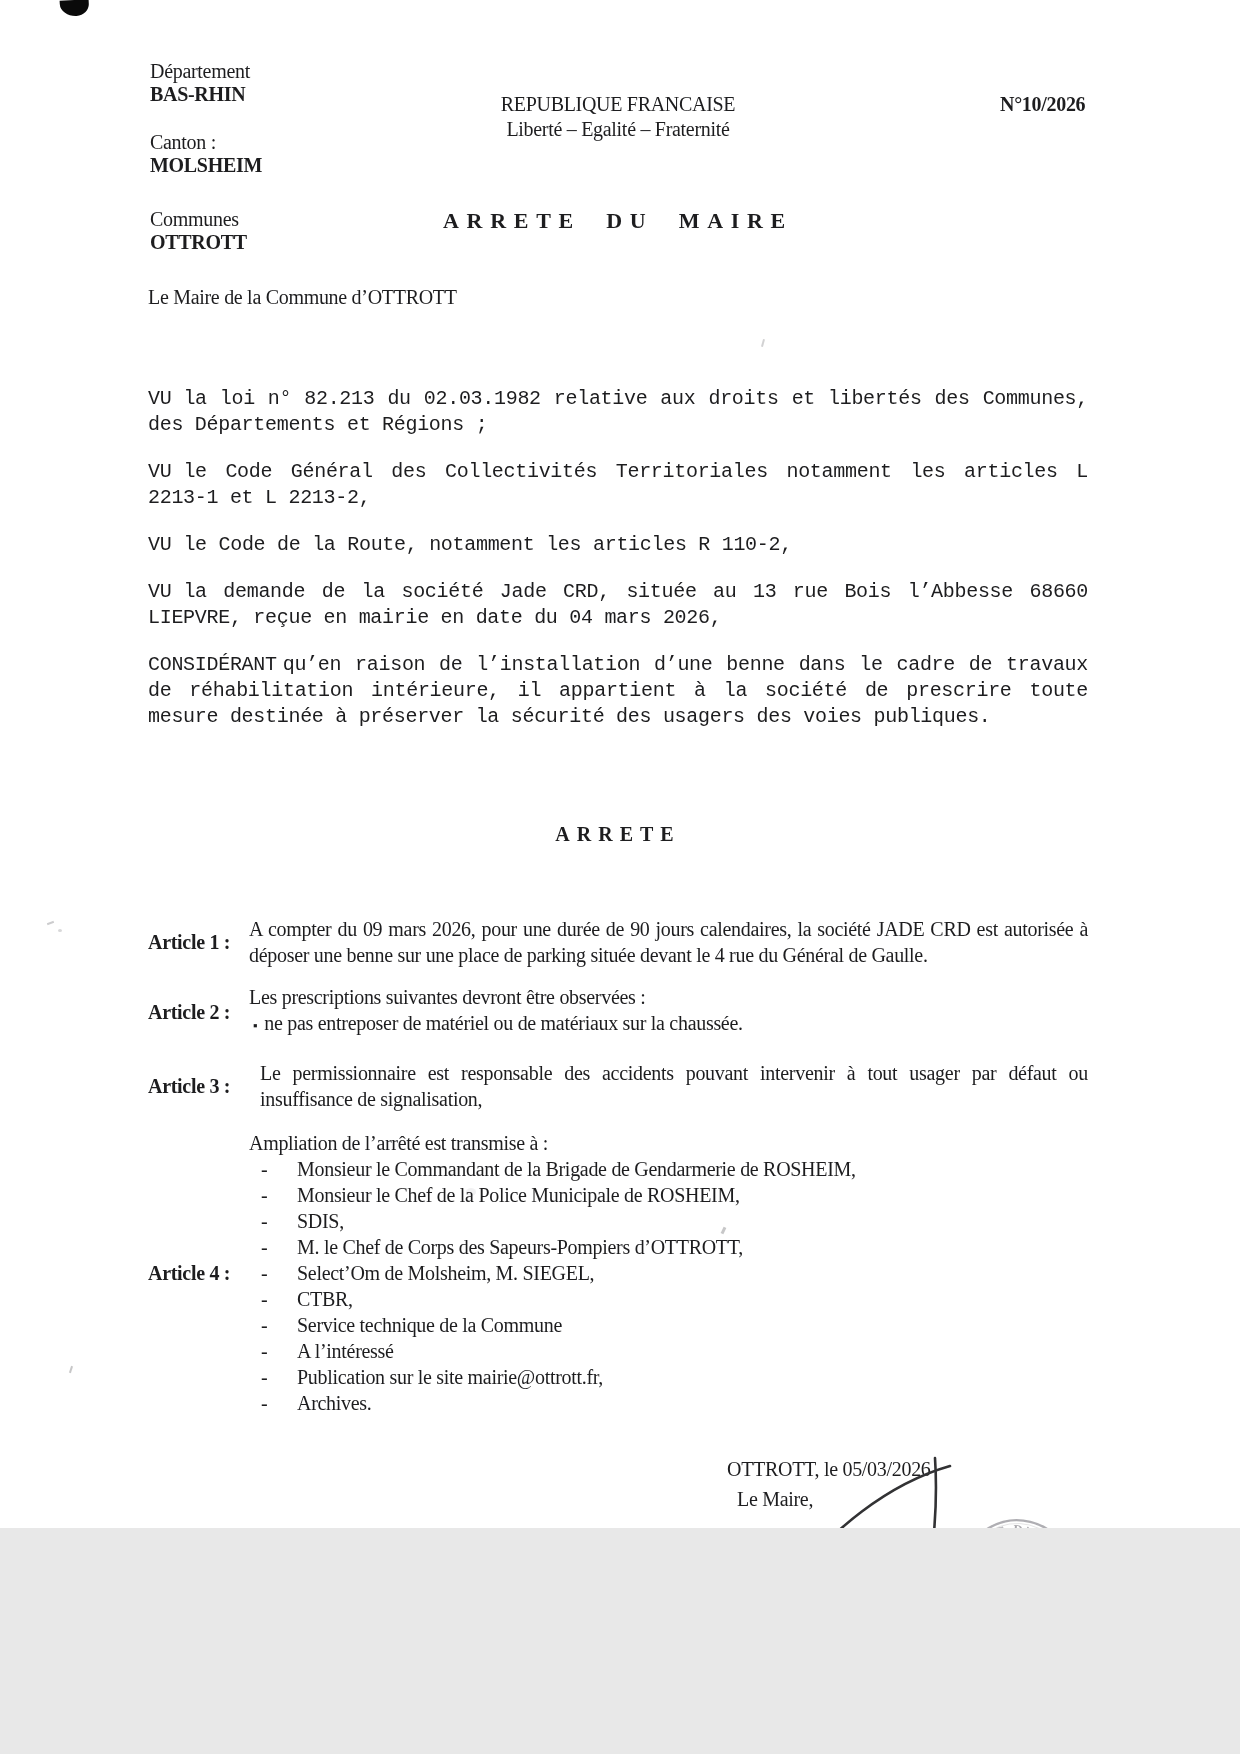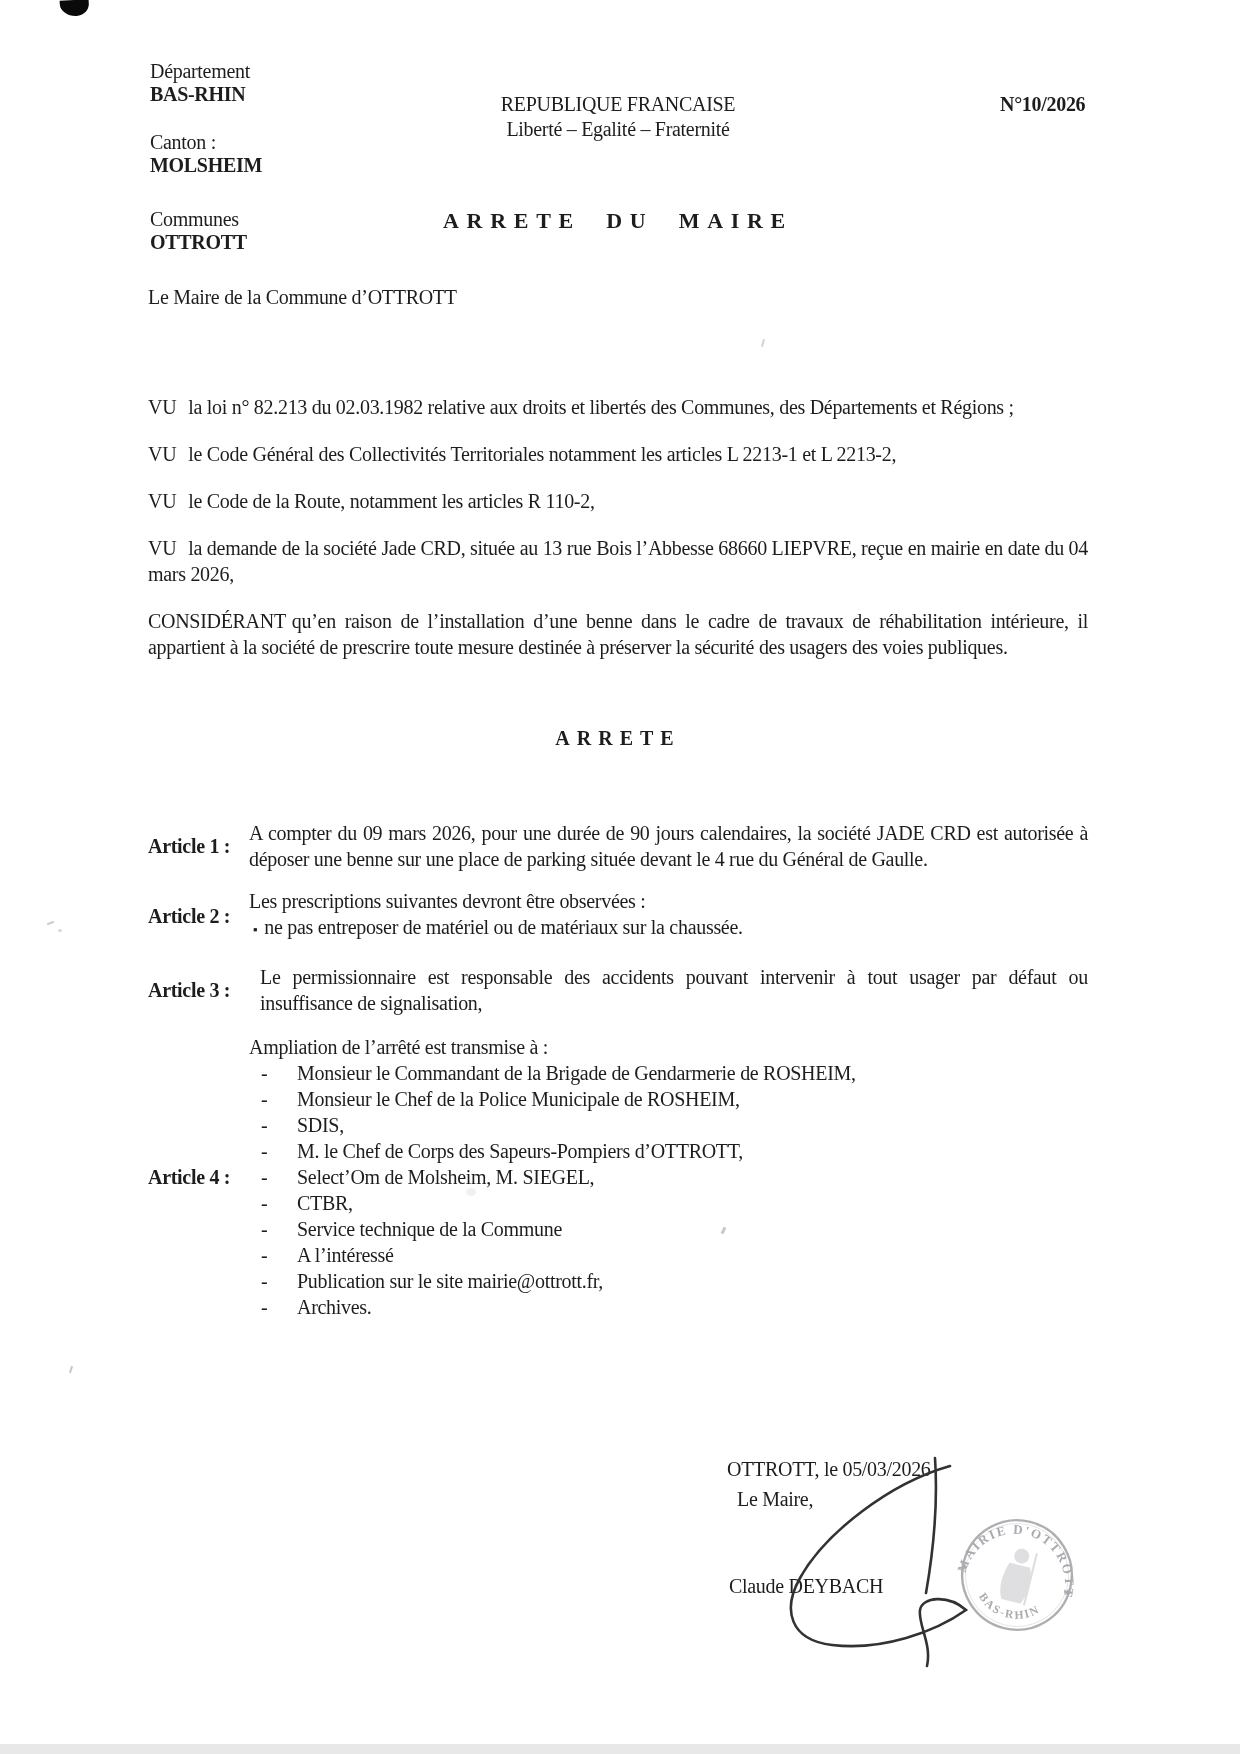--- a/index.html
+++ b/index.html
@@ -1,41 +1,41 @@
 <!DOCTYPE html>
 <html><head>
 <meta charset="utf-8">
 <style>
   html,body{margin:0;padding:0;background:#e8e8e8;}
   .page{
-    position:relative;width:1240px;height:1744px;background:#ffffff;
+    position:relative;width:1240px;height:1528px;background:#ffffff;
     font-family:"Liberation Serif","DejaVu Serif",serif;
     color:#1d1d1f;font-size:20px;line-height:26px;letter-spacing:-0.015em;
     overflow:hidden;margin:0 auto;
   }
   
   .hl-group{position:absolute;left:150px;line-height:23px;}
   .hl-label{font-weight:normal;}
   .hl-value{font-weight:bold;}
   .center-col{position:absolute;left:148px;width:940px;text-align:center;}
   .republic-1{font-weight:normal;}
   .republic-2{font-weight:normal;line-height:25px;}
   .doc-number{position:absolute;left:1000px;top:91px;font-weight:bold;}
   .main-title{
     position:absolute;left:148px;top:208px;width:940px;text-align:center;
     font-weight:bold;font-size:22px;letter-spacing:0.35em;word-spacing:0.55em;
   }
   .subtitle{position:absolute;left:148px;top:284px;width:940px;text-align:left;}
   
   .body-flow{position:absolute;left:148px;top:382px;width:940px;}
-  .recital{text-align:justify;text-align-last:left;margin:12px 0 21px 0;}
+  .recital{text-align:justify;text-align-last:left;margin:4px 0 21px 0;font-family:Liberation Mono, monospace;}
   .recital .lbl{margin-right:12px;}
   .recital .lbl-consid{margin-right:6px;}
   .section-title{
-    margin:65px 0 0 0;text-align:center;font-weight:bold;
+    margin:91px 0 0 0;text-align:center;font-weight:bold;
     letter-spacing:0.35em;line-height:26px;
   }
   .articles{margin-top:69px;}
   .article{display:flex;align-items:center;}
   .article .lbl{flex:0 0 101px;font-weight:bold;white-space:nowrap;}
   .article .bod{flex:1;text-align:justify;text-align-last:left;}
   .mb16{margin-bottom:16px;}.mb21{margin-bottom:21px;}.mb18{margin-bottom:18px;gap:11px;}
   .bullet-line{text-align:left;padding-left:4px;}
   .bullet-line .blt{font-size:13px;margin-right:7px;}
   .rcp{display:flex;}

